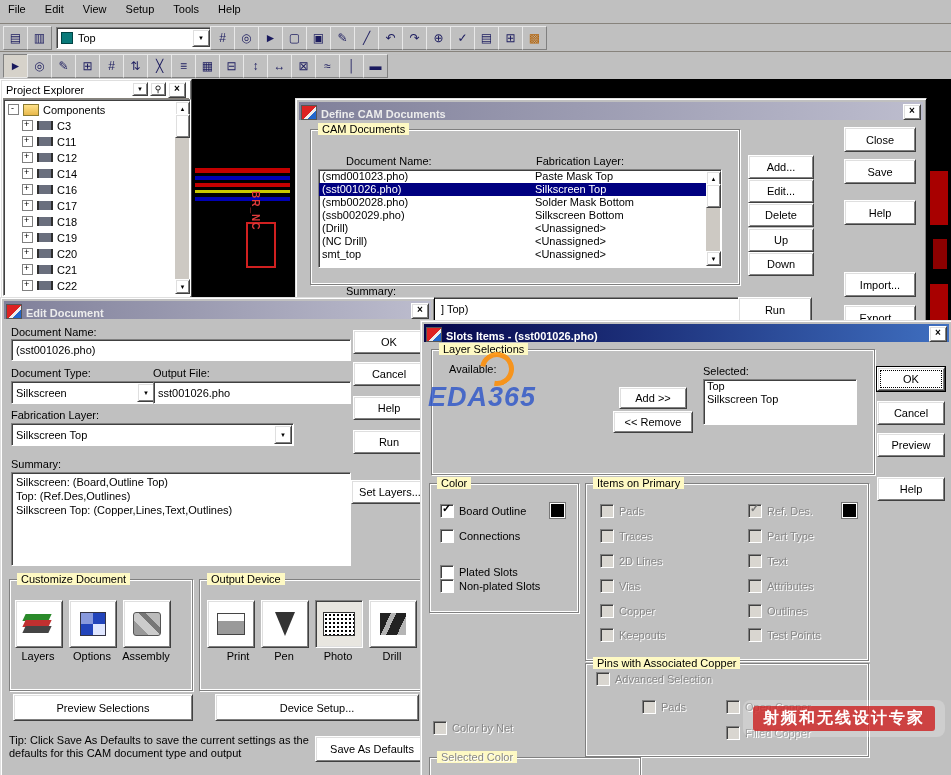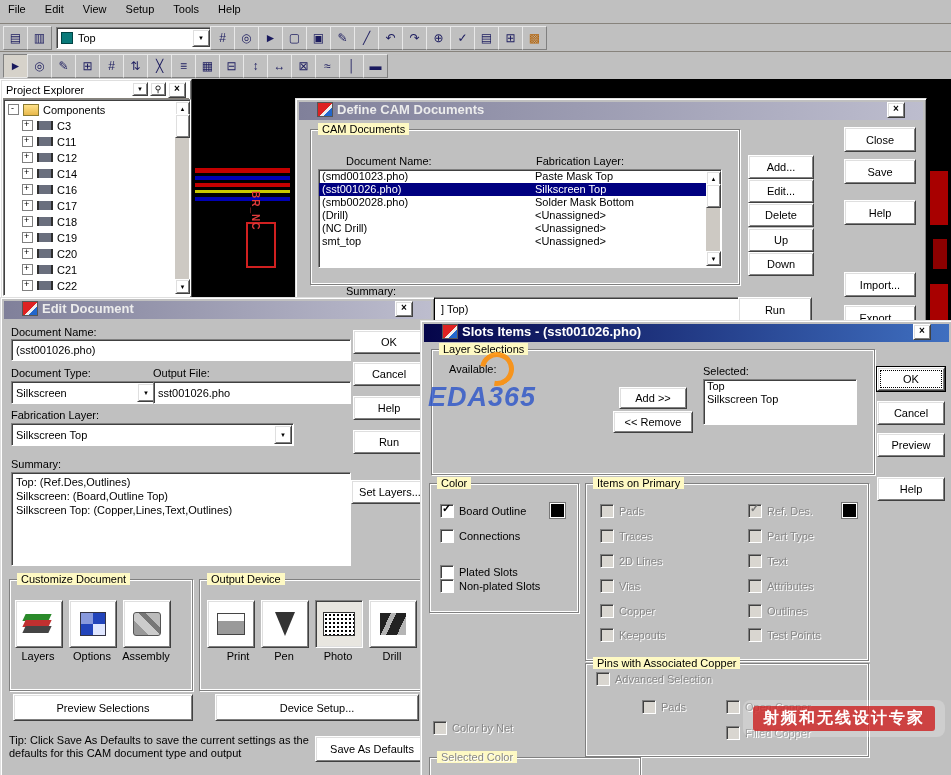--- a/index.html
+++ b/index.html
@@ -7,21 +7,21 @@
   .ab{position:absolute}
   .bo{border:1px solid;border-color:#fff #404040 #404040 #fff;box-shadow:inset 1px 1px 0 #dfdfdf,inset -1px -1px 0 #808080;background:#ffffff}
   .bi{border:1px solid;border-color:#808080 #fff #fff #808080;box-shadow:inset 1px 1px 0 #404040;background:#fff}
   .btn{display:flex;align-items:center;justify-content:center;font-size:11px;white-space:nowrap}
   .btn.default{outline:1px solid #000;outline-offset:0}
   .btn.focus::before{content:"";position:absolute;inset:3px;outline:1px dotted #000}
   .fld{padding:0 4px;display:flex;align-items:center;white-space:nowrap;overflow:hidden}
   .grp{position:absolute;border:1px solid #808080;box-shadow:inset 1px 1px 0 #fff,inset -1px -1px 0 #fff,1px 1px 0 #fff}
   .leg{position:absolute;top:-7px;left:7px;background:#fef9c3;padding:0 4px;line-height:12px;white-space:nowrap}
   .dlg{position:absolute;background:#c0c0c0;border:1px solid;border-color:#dfdfdf #000 #000 #dfdfdf;box-shadow:inset 1px 1px 0 #fff,inset -1px -1px 0 #808080}
-  .tbar{position:absolute;left:3px;top:3px;right:3px;height:18px;display:flex;align-items:flex-start;gap:4px;padding:0 18px;font-weight:bold;color:#fff;font-size:13px;white-space:nowrap}
+  .tbar{position:absolute;left:3px;top:3px;right:3px;height:18px;display:flex;align-items:flex-end;gap:4px;padding:0 2px;font-weight:bold;color:#fff;font-size:11px;white-space:nowrap}
   .tb-i{background:linear-gradient(90deg,#80809a,#bdbdce);color:#ececec}
   .tb-a{background:linear-gradient(90deg,#05054a,#3f6fc0)}
   .ttl-ico{width:14px;height:13px;flex:none;background:linear-gradient(135deg,#d22 0 55%,#eee 55% 70%,#26c 70%);border:1px solid #555}
   .xbtn{width:16px;height:14px;margin-left:auto;color:#000;font-size:10px;line-height:12px;text-align:center;font-weight:bold;flex:none}
   .xbtn::after{content:"×"}
   .menu-item{padding:3px 8px;display:inline-block}
   .tbtn{width:23px;height:22px;display:flex;align-items:center;justify-content:center;font-size:12px;color:#1a1a5e;
     border:1px solid;border-color:#e8e8e8 #808080 #808080 #e8e8e8;background:#c0c0c0;flex:none}
   .tbtn.pressed{border-color:#808080 #e8e8e8 #e8e8e8 #808080;background:#d6d2ca}
   .drop{position:absolute;top:1px;right:1px;bottom:1px;width:16px;display:flex;align-items:center;justify-content:center;font-size:6px}
@@ -283,20 +283,21 @@
   </div>
   <div class="grp" style="left:14px;top:30px;width:428px;height:154px">
     <span class="leg">CAM Documents</span>
   </div>
   <span class="ab" style="left:50px;top:56px">Document Name:</span>
   <span class="ab" style="left:240px;top:56px">Fabrication Layer:</span>
   <div class="ab bi" style="left:22px;top:70px;width:402px;height:97px">
     <div class="lrow"><span class="cell name">(smd001023.pho)</span><span class="cell">Paste Mask Top</span></div>
     <div class="lrow selected"><span class="cell name">(sst001026.pho)</span><span class="cell">Silkscreen Top</span></div>
     <div class="lrow"><span class="cell name">(smb002028.pho)</span><span class="cell">Solder Mask Bottom</span></div>
+    <div class="lrow"><span class="cell name">(ssb002029.pho)</span><span class="cell">Silkscreen Bottom</span></div>
     <div class="lrow"><span class="cell name">(Drill)</span><span class="cell">&lt;Unassigned&gt;</span></div>
     <div class="lrow"><span class="cell name">(NC Drill)</span><span class="cell">&lt;Unassigned&gt;</span></div>
     <div class="lrow"><span class="cell name">smt_top</span><span class="cell">&lt;Unassigned&gt;</span></div>
     <div class="vsb">
       <span class="sbb bo sb-up"></span>
       <span class="sb-th bo"></span>
       <span class="sbb bo sb-dn"></span>
     </div>
   </div>
   <span class="ab" style="left:50px;top:186px">Summary:</span>
@@ -357,22 +358,22 @@
   <div class="ab bi fld" style="left:152px;top:83px;width:188px;height:21px">
       <span>sst001026.pho</span>
     </div>
   <span class="ab" style="left:10px;top:111px">Fabrication Layer:</span>
   <div class="ab bi fld" style="left:10px;top:125px;width:273px;height:21px">
     <span>Silkscreen Top</span>
     <span class="drop bo"></span>
   </div>
   <span class="ab" style="left:10px;top:160px">Summary:</span>
   <div class="ab bi" style="left:10px;top:174px;width:330px;height:88px;padding:2px 4px;line-height:14px">
+    <div>Silkscreen: (Board,Outline Top)</div>
     <div>Top: (Ref.Des,Outlines)</div>
-    <div>Silkscreen: (Board,Outline Top)</div>
     <div>Silkscreen Top: (Copper,Lines,Text,Outlines)</div>
   </div>
   <div class="ab bo btn" style="left:352px;top:32px;width:70px;height:22px">
       <span>OK</span>
     </div>
   <div class="ab bo btn" style="left:352px;top:64px;width:70px;height:22px">
       <span>Cancel</span>
     </div>
   <div class="ab bo btn" style="left:352px;top:98px;width:70px;height:22px">
       <span>Help</span>

